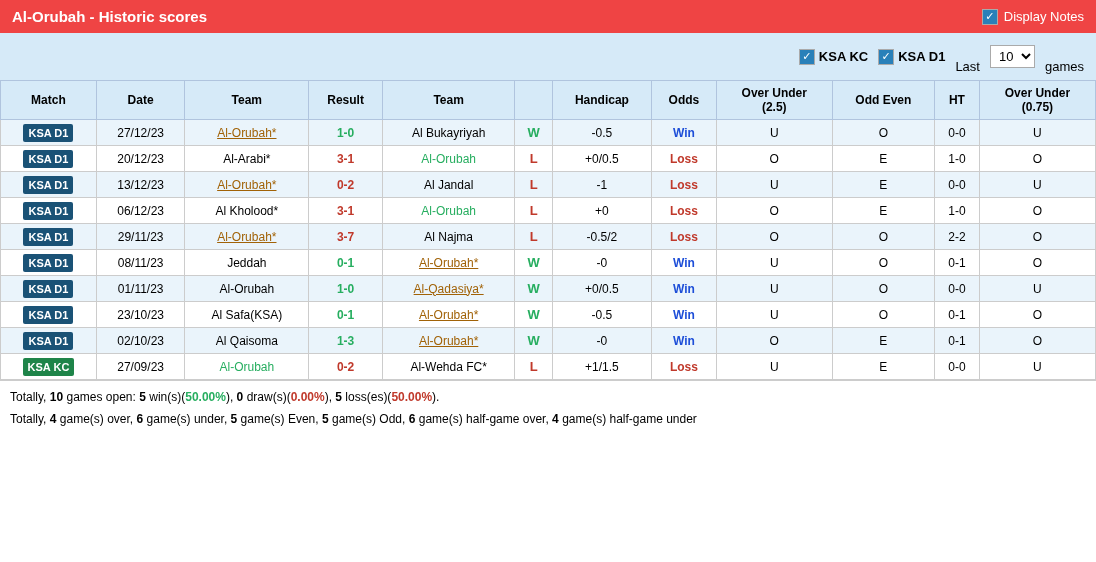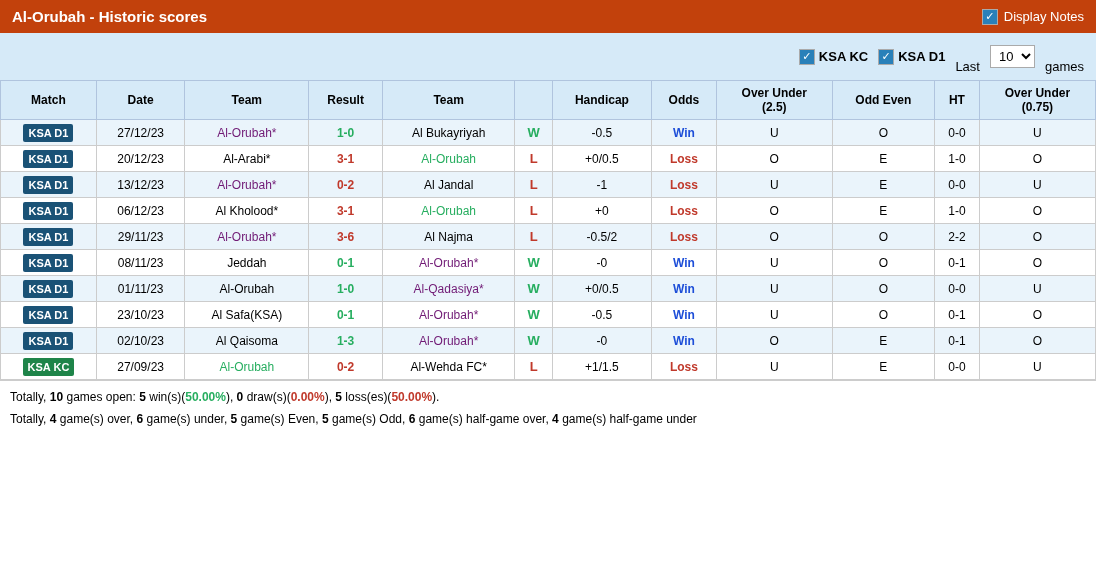--- a/index.html
+++ b/index.html
@@ -1,19 +1,19 @@
 <!DOCTYPE html>
 <html><head>
   <meta charset="utf-8">
   <style>
     * { margin: 0; padding: 0; box-sizing: border-box; }
     body { font-family: Arial, sans-serif; font-size: 13px; background: #fff; width: 1096px; }
     
     .header {
-      background: #c2410c;
+      background: #ef4444;
       color: white;
       padding: 8px 12px;
       display: flex;
       justify-content: space-between;
       align-items: center;
     }
     .header-title { font-size: 15px; font-weight: bold; }
     .display-notes { display: flex; align-items: center; gap: 6px; font-size: 13px; }
     .checkbox-checked {
       width: 16px; height: 16px; background: #2980b9; border: 1px solid #aaa;
@@ -74,21 +74,21 @@
     }
     .league-badge-kc {
       background: #1e8449;
       color: white;
       padding: 3px 5px;
       font-size: 11px;
       font-weight: bold;
       border-radius: 2px;
       white-space: nowrap;
     }
-    .team-red { color: #701a75; font-weight: normal; }
+    .team-red { color: #a16207; font-weight: normal; text-decoration: underline; }
     .team-green { color: #27ae60; font-weight: normal; }
     .result-red { color: #c0392b; font-weight: bold; }
     .result-green { color: #27ae60; font-weight: bold; }
     .win-green { color: #1d4ed8; font-weight: bold; }
     .loss-red { color: #c0392b; font-weight: bold; }
     .wl-green { color: #27ae60; font-weight: bold; font-size: 13px; }
     .wl-red { color: #c0392b; font-weight: bold; font-size: 13px; }
     
     .summary {
       padding: 6px 10px;
@@ -198,21 +198,21 @@
         <td class="loss-red">Loss</td>
         <td>O</td>
         <td>E</td>
         <td>1-0</td>
         <td>O</td>
       </tr>
       <tr>
         <td><span class="league-badge">KSA D1</span></td>
         <td>29/11/23</td>
         <td class="team-red">Al-Orubah*</td>
-        <td class="result-red">3-6</td>
+        <td class="result-red">3-7</td>
         <td class="">Al Najma</td>
         <td class="wl-red">L</td>
         <td>-0.5/2</td>
         <td class="loss-red">Loss</td>
         <td>O</td>
         <td>O</td>
         <td>2-2</td>
         <td>O</td>
       </tr>
       <tr>

